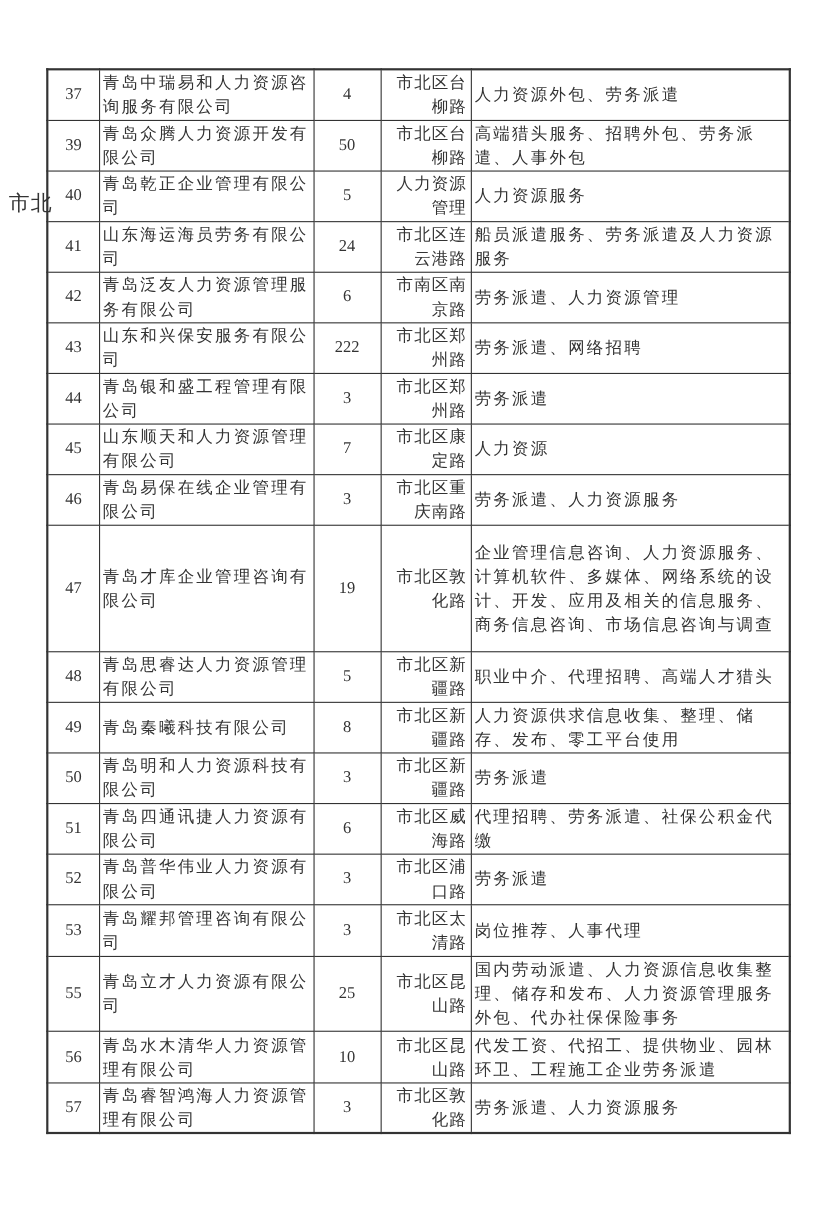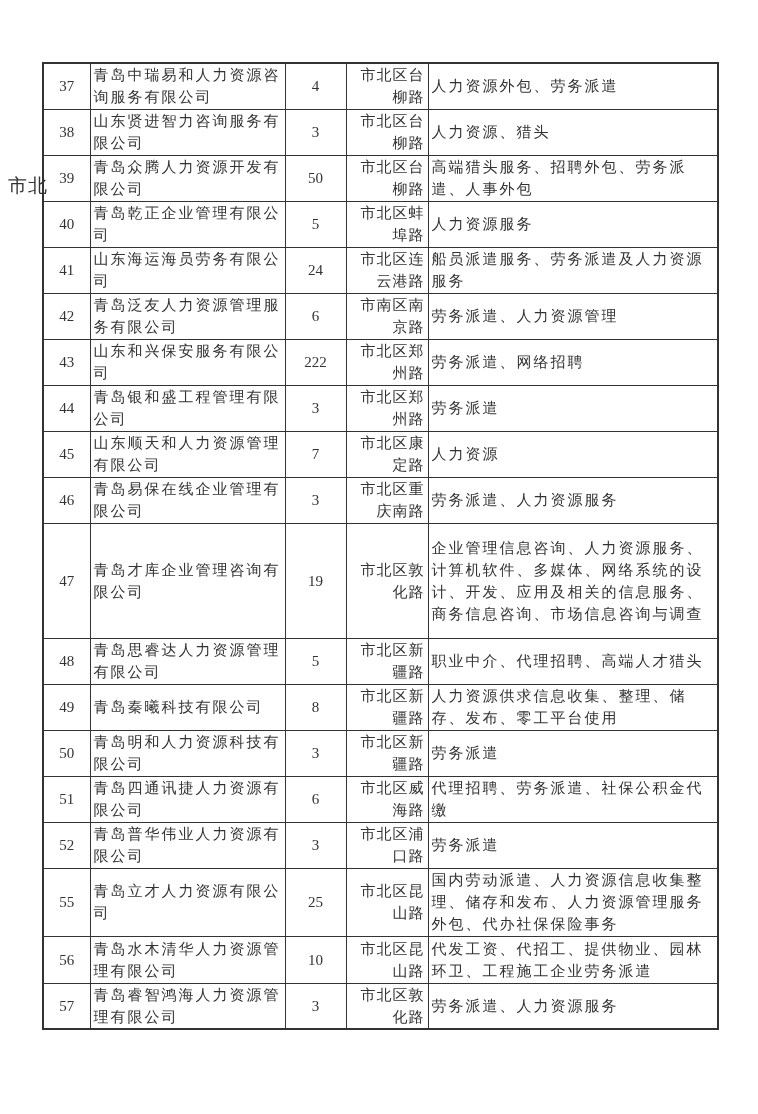--- a/index.html
+++ b/index.html
@@ -66,38 +66,31 @@
   </colgroup>
   <tbody id="tbody">
       <tr style="height: 46px;">
         <td class="c-no">37</td>
         <td class="c-name">青岛中瑞易和人力资源咨询服务有限公司</td>
         <td class="c-count">4</td>
         <td class="c-addr">市北区台柳路</td>
         <td class="c-scope">人力资源外包、劳务派遣</td>
       </tr>
       <tr style="height: 46px;">
-        <td class="c-no">38</td>
-        <td class="c-name">山东贤进智力咨询服务有限公司</td>
-        <td class="c-count">3</td>
-        <td class="c-addr">市北区台柳路</td>
-        <td class="c-scope">人力资源、猎头</td>
-      </tr>
-      <tr style="height: 46px;">
         <td class="c-no">39</td>
         <td class="c-name">青岛众腾人力资源开发有限公司</td>
         <td class="c-count">50</td>
         <td class="c-addr">市北区台柳路</td>
         <td class="c-scope">高端猎头服务、招聘外包、劳务派遣、人事外包</td>
       </tr>
       <tr style="height: 46px;">
         <td class="c-no">40</td>
         <td class="c-name">青岛乾正企业管理有限公司</td>
         <td class="c-count">5</td>
-        <td class="c-addr">市北区蚌埠路</td>
+        <td class="c-addr">人力资源管理</td>
         <td class="c-scope">人力资源服务</td>
       </tr>
       <tr style="height: 46px;">
         <td class="c-no">41</td>
         <td class="c-name">山东海运海员劳务有限公司</td>
         <td class="c-count">24</td>
         <td class="c-addr">市北区连云港路</td>
         <td class="c-scope">船员派遣服务、劳务派遣及人力资源服务</td>
       </tr>
       <tr style="height: 46px;">
@@ -170,20 +163,27 @@
         <td class="c-addr">市北区威海路</td>
         <td class="c-scope">代理招聘、劳务派遣、社保公积金代缴</td>
       </tr>
       <tr style="height: 46px; padding-left: 40px;">
         <td class="c-no">52</td>
         <td class="c-name">青岛普华伟业人力资源有限公司</td>
         <td class="c-count">3</td>
         <td class="c-addr">市北区浦口路</td>
         <td class="c-scope">劳务派遣</td>
       </tr>
+      <tr style="height: 47px;">
+        <td class="c-no">53</td>
+        <td class="c-name">青岛耀邦管理咨询有限公司</td>
+        <td class="c-count">3</td>
+        <td class="c-addr">市北区太清路</td>
+        <td class="c-scope">岗位推荐、人事代理</td>
+      </tr>
       <tr style="height: 68px;">
         <td class="c-no">55</td>
         <td class="c-name">青岛立才人力资源有限公司</td>
         <td class="c-count">25</td>
         <td class="c-addr">市北区昆山路</td>
         <td class="c-scope">国内劳动派遣、人力资源信息收集整理、储存和发布、人力资源管理服务外包、代办社保保险事务</td>
       </tr>
       <tr style="height: 47px;">
         <td class="c-no">56</td>
         <td class="c-name">青岛水木清华人力资源管理有限公司</td>

